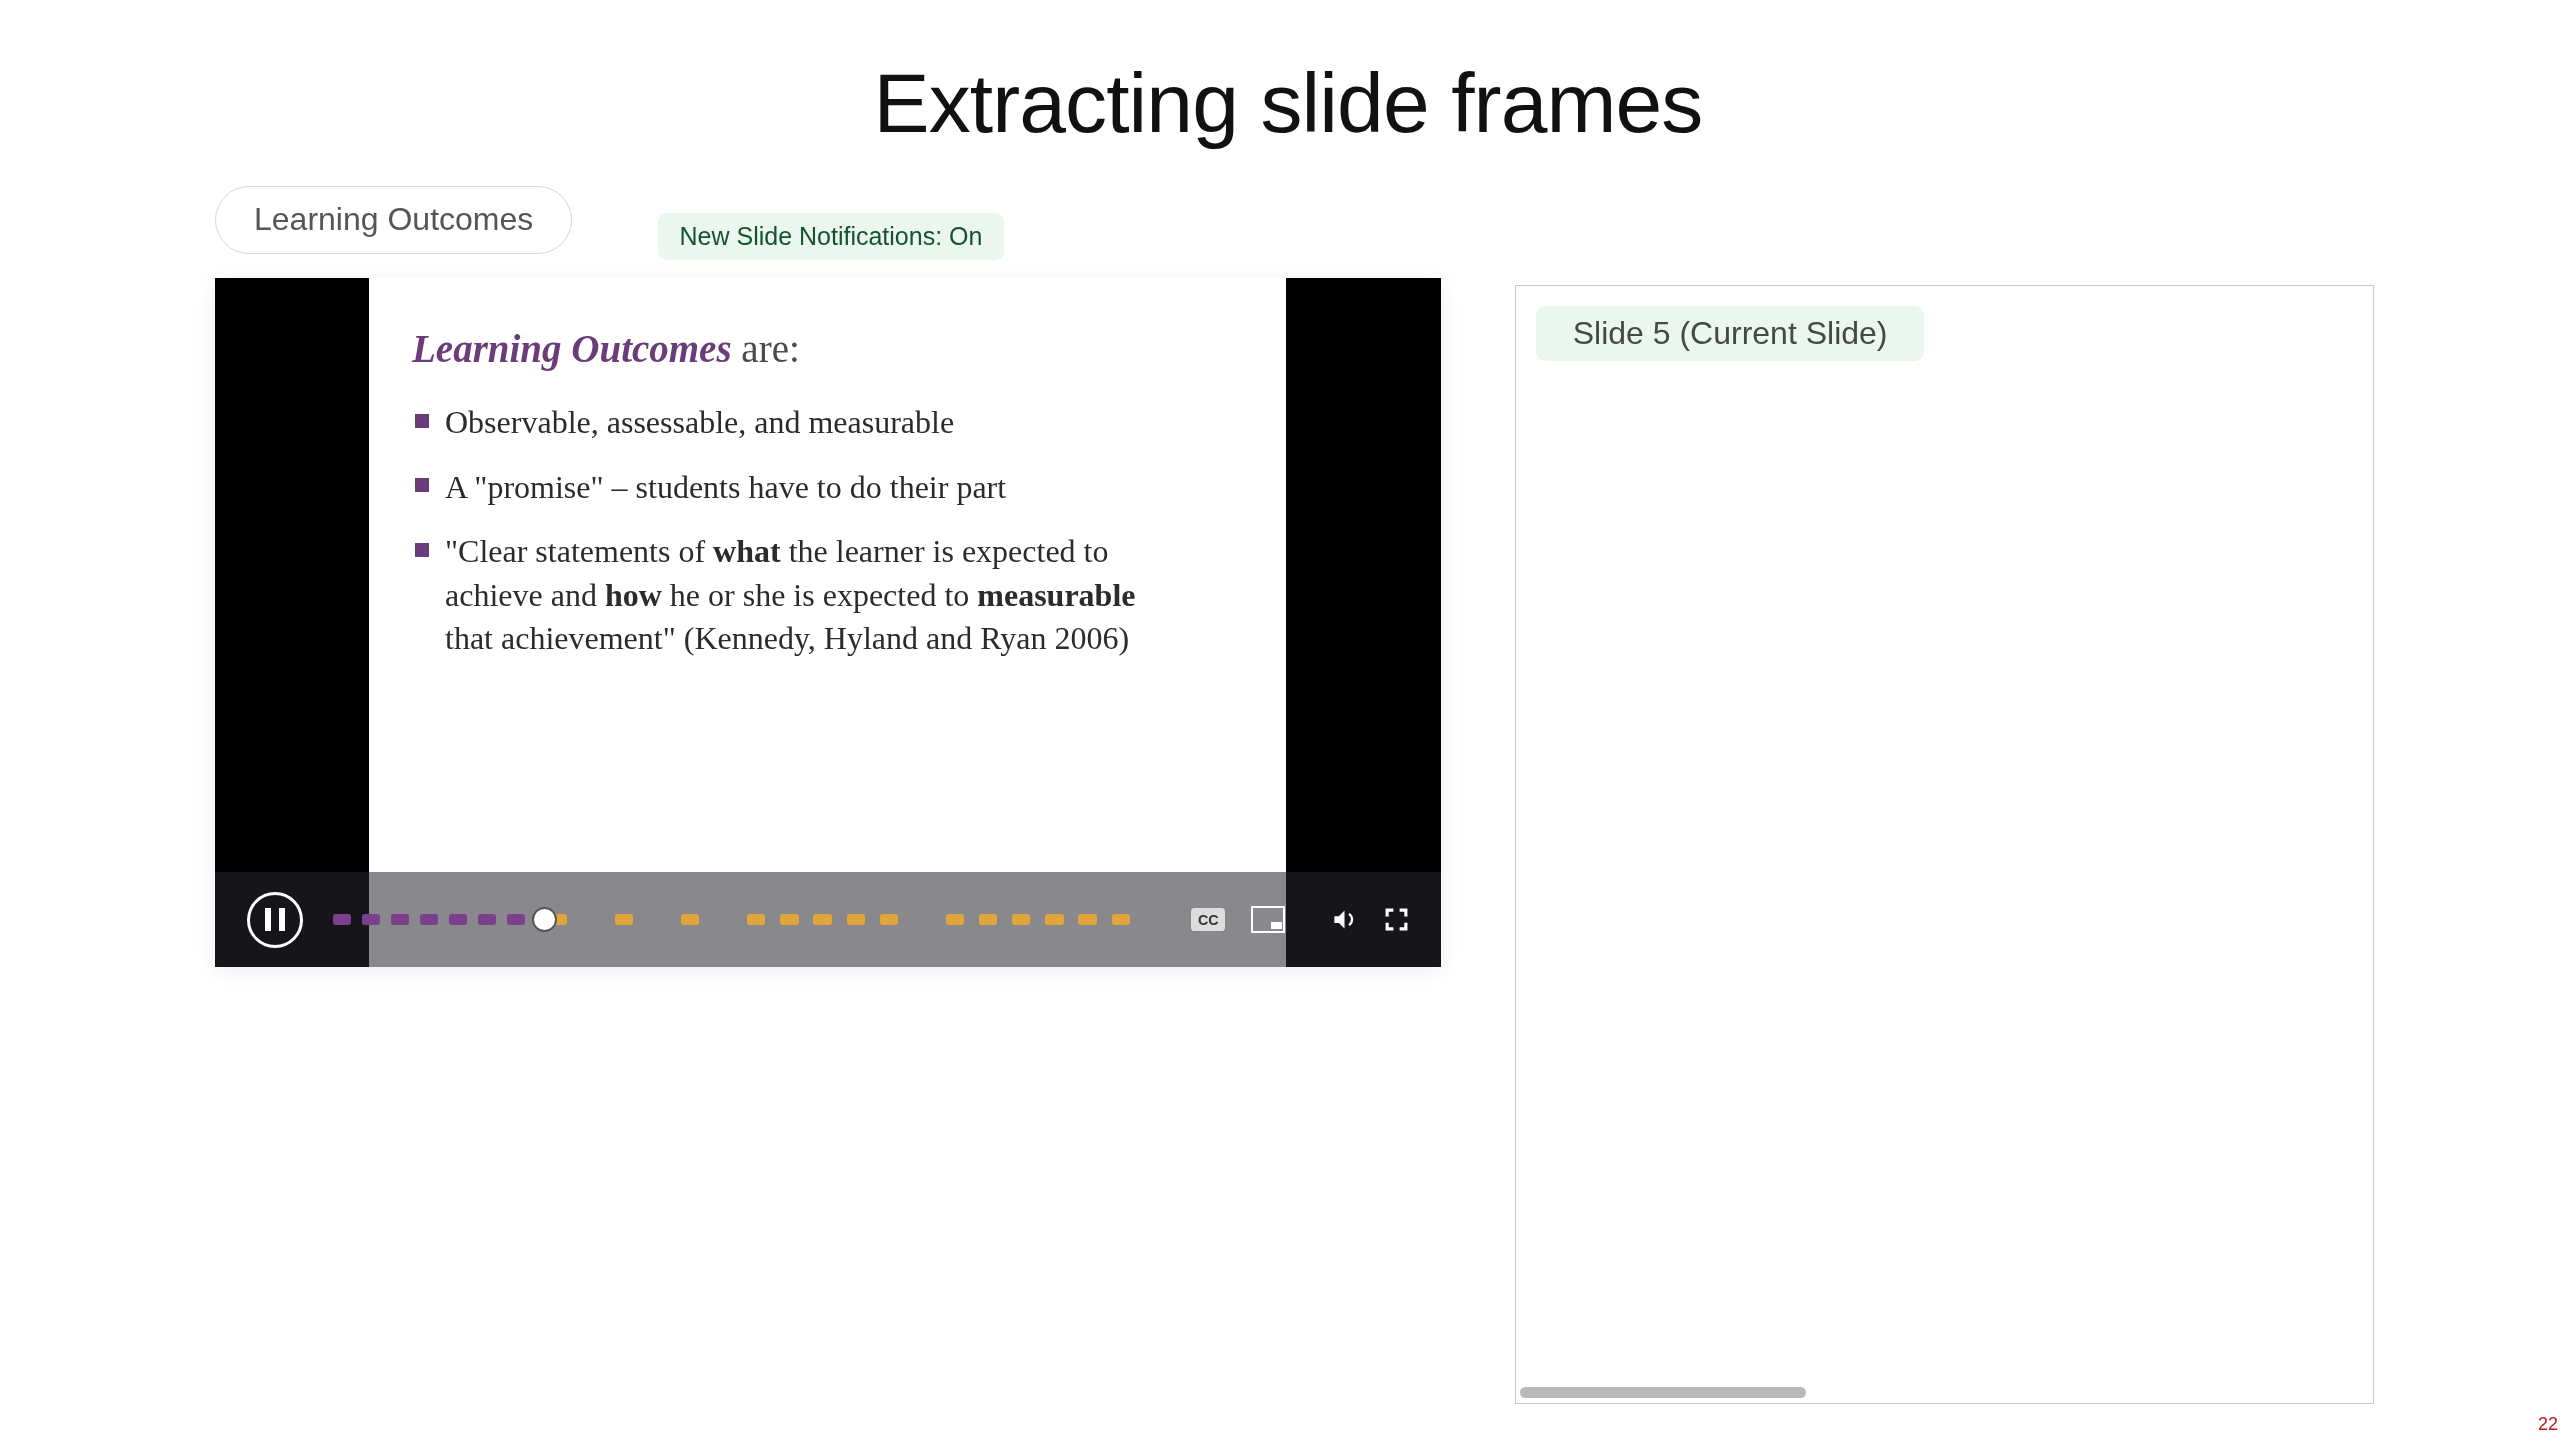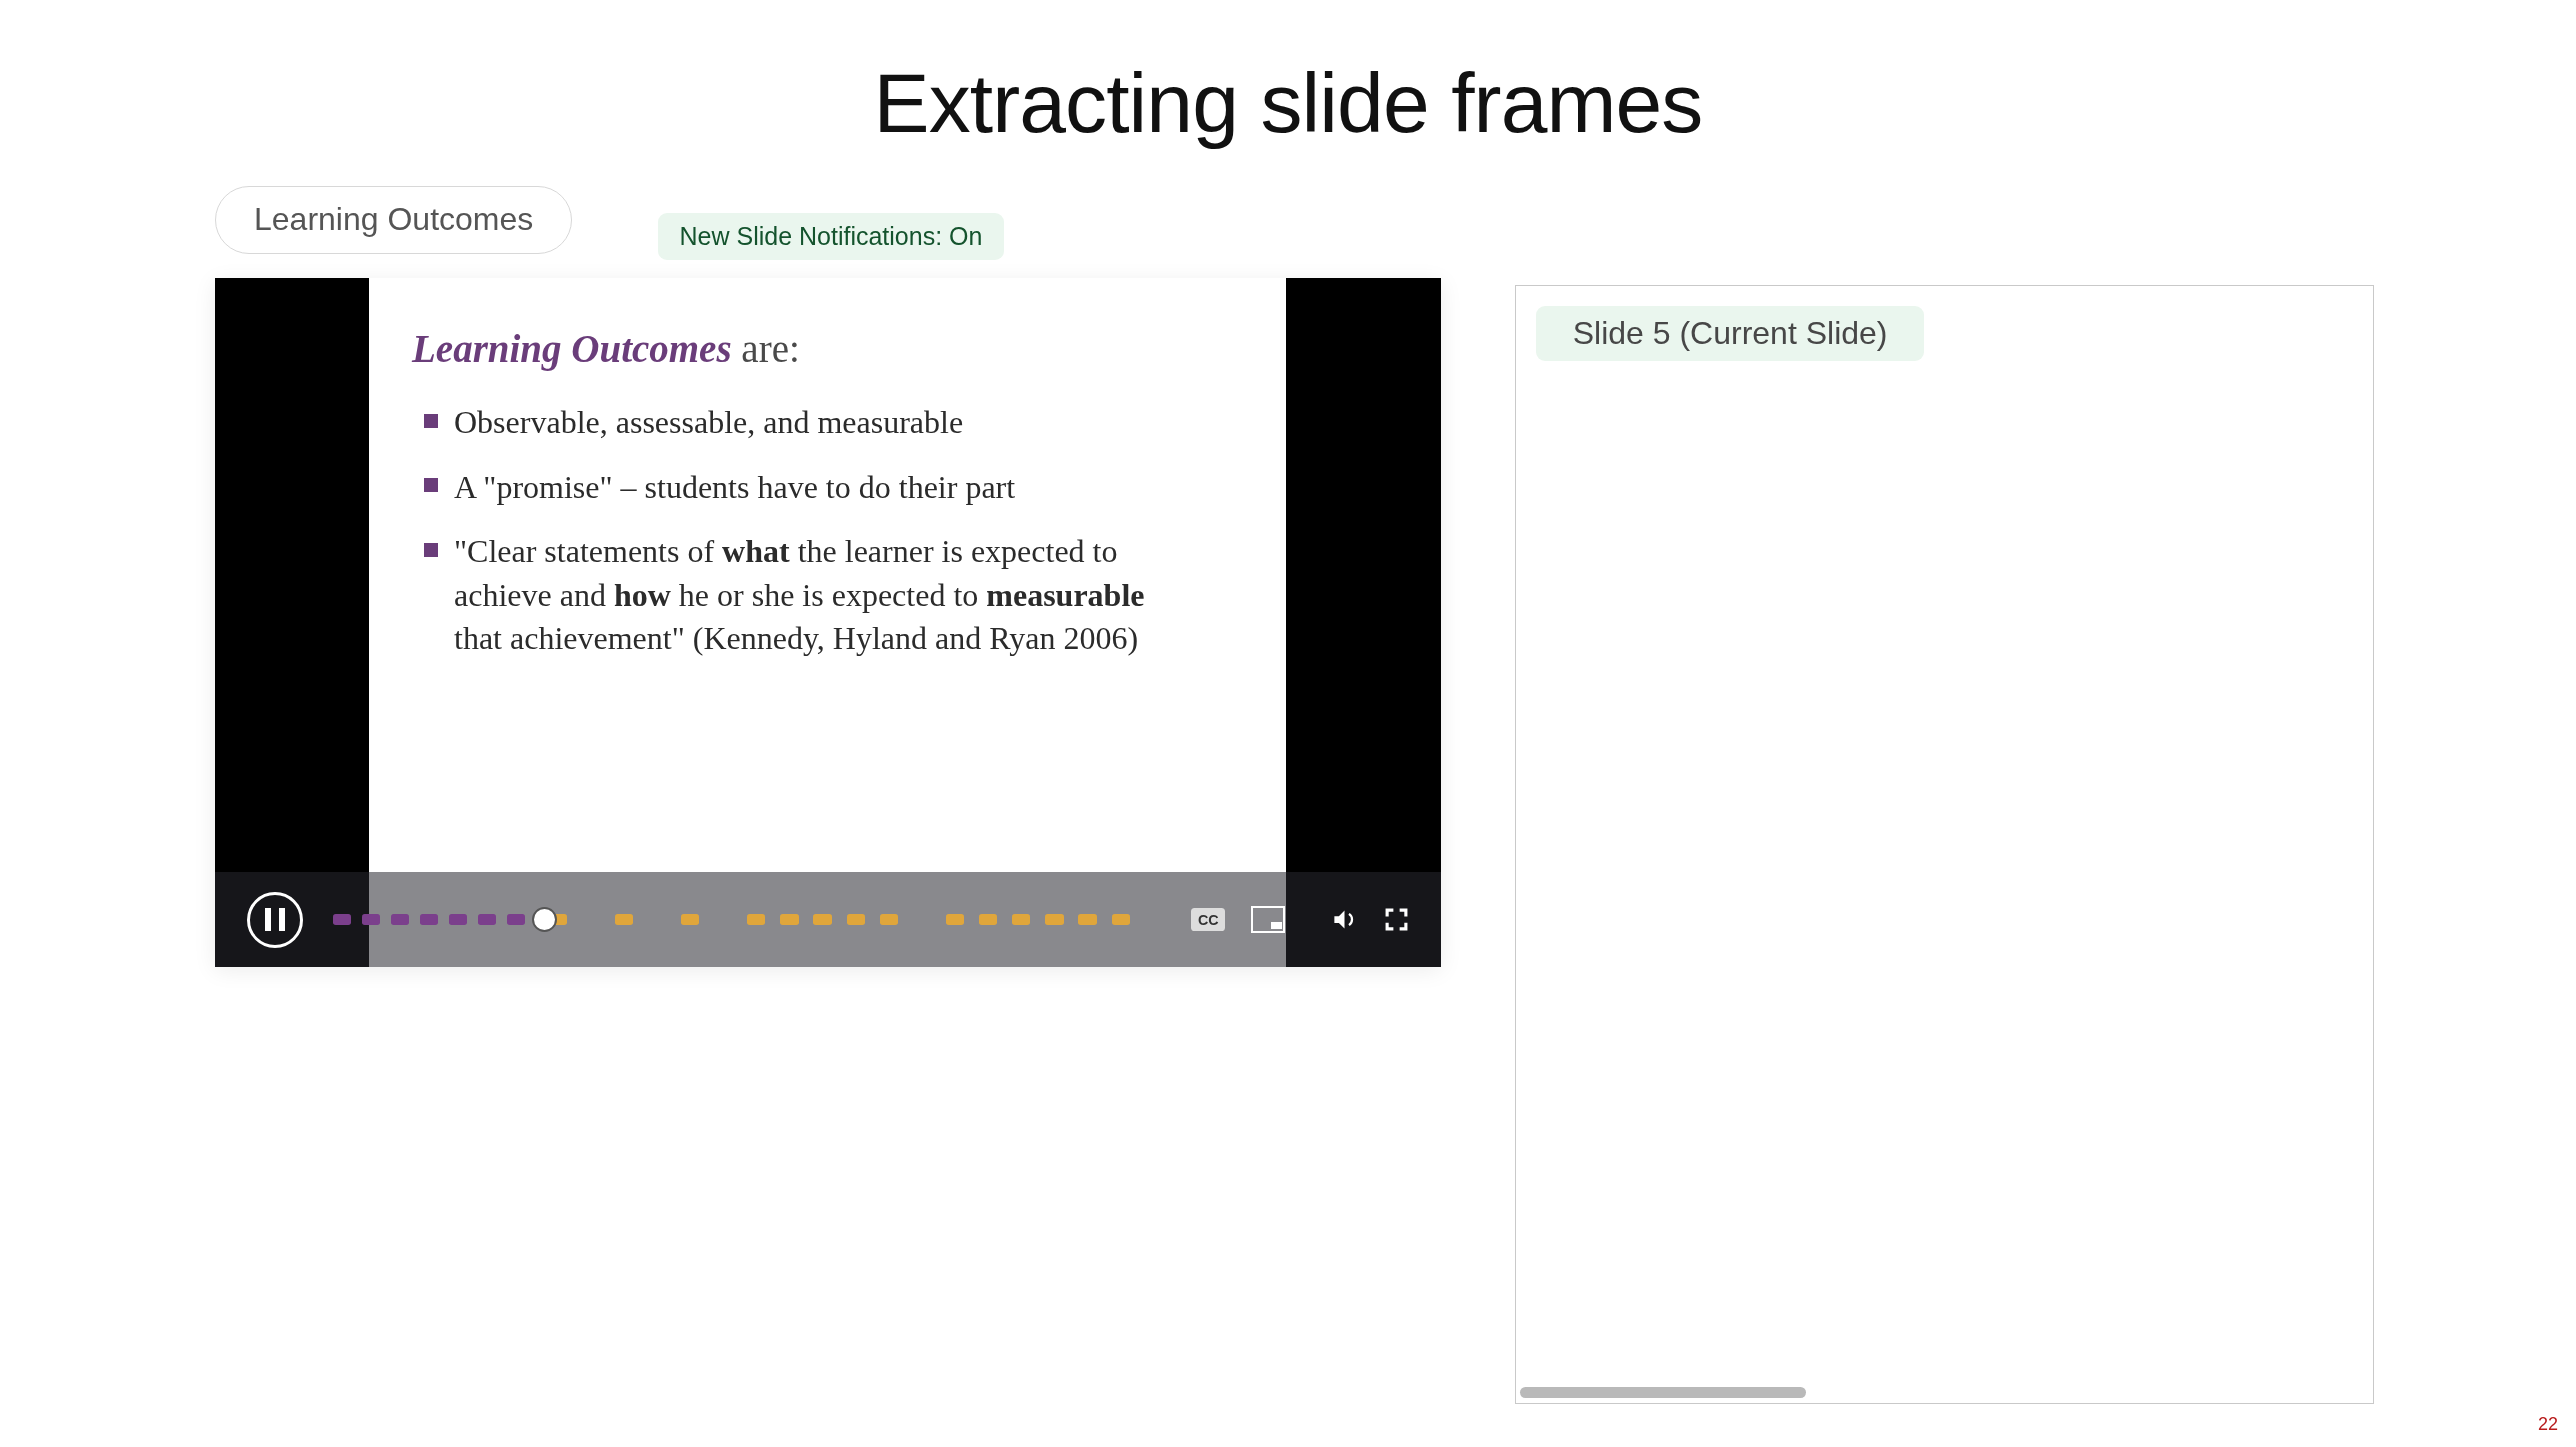--- a/index.html
+++ b/index.html
@@ -77,21 +77,21 @@
     margin-bottom: 30px;
   }
   .slide-heading .nonitalic {
     font-style: normal;
     font-weight: 400;
     color: #4a4a4a;
   }
   .bullets {
     list-style: none;
     padding: 0;
-    margin: 12px;
+    margin: 3px;
     font-size: 32px;
     color: #2b2b2b;
     width: 743px;
   }
   .bullets li {
     position: relative;
     padding-left: 30px;
     margin-bottom: 21.5px;
     line-height: 1.35;
   }

